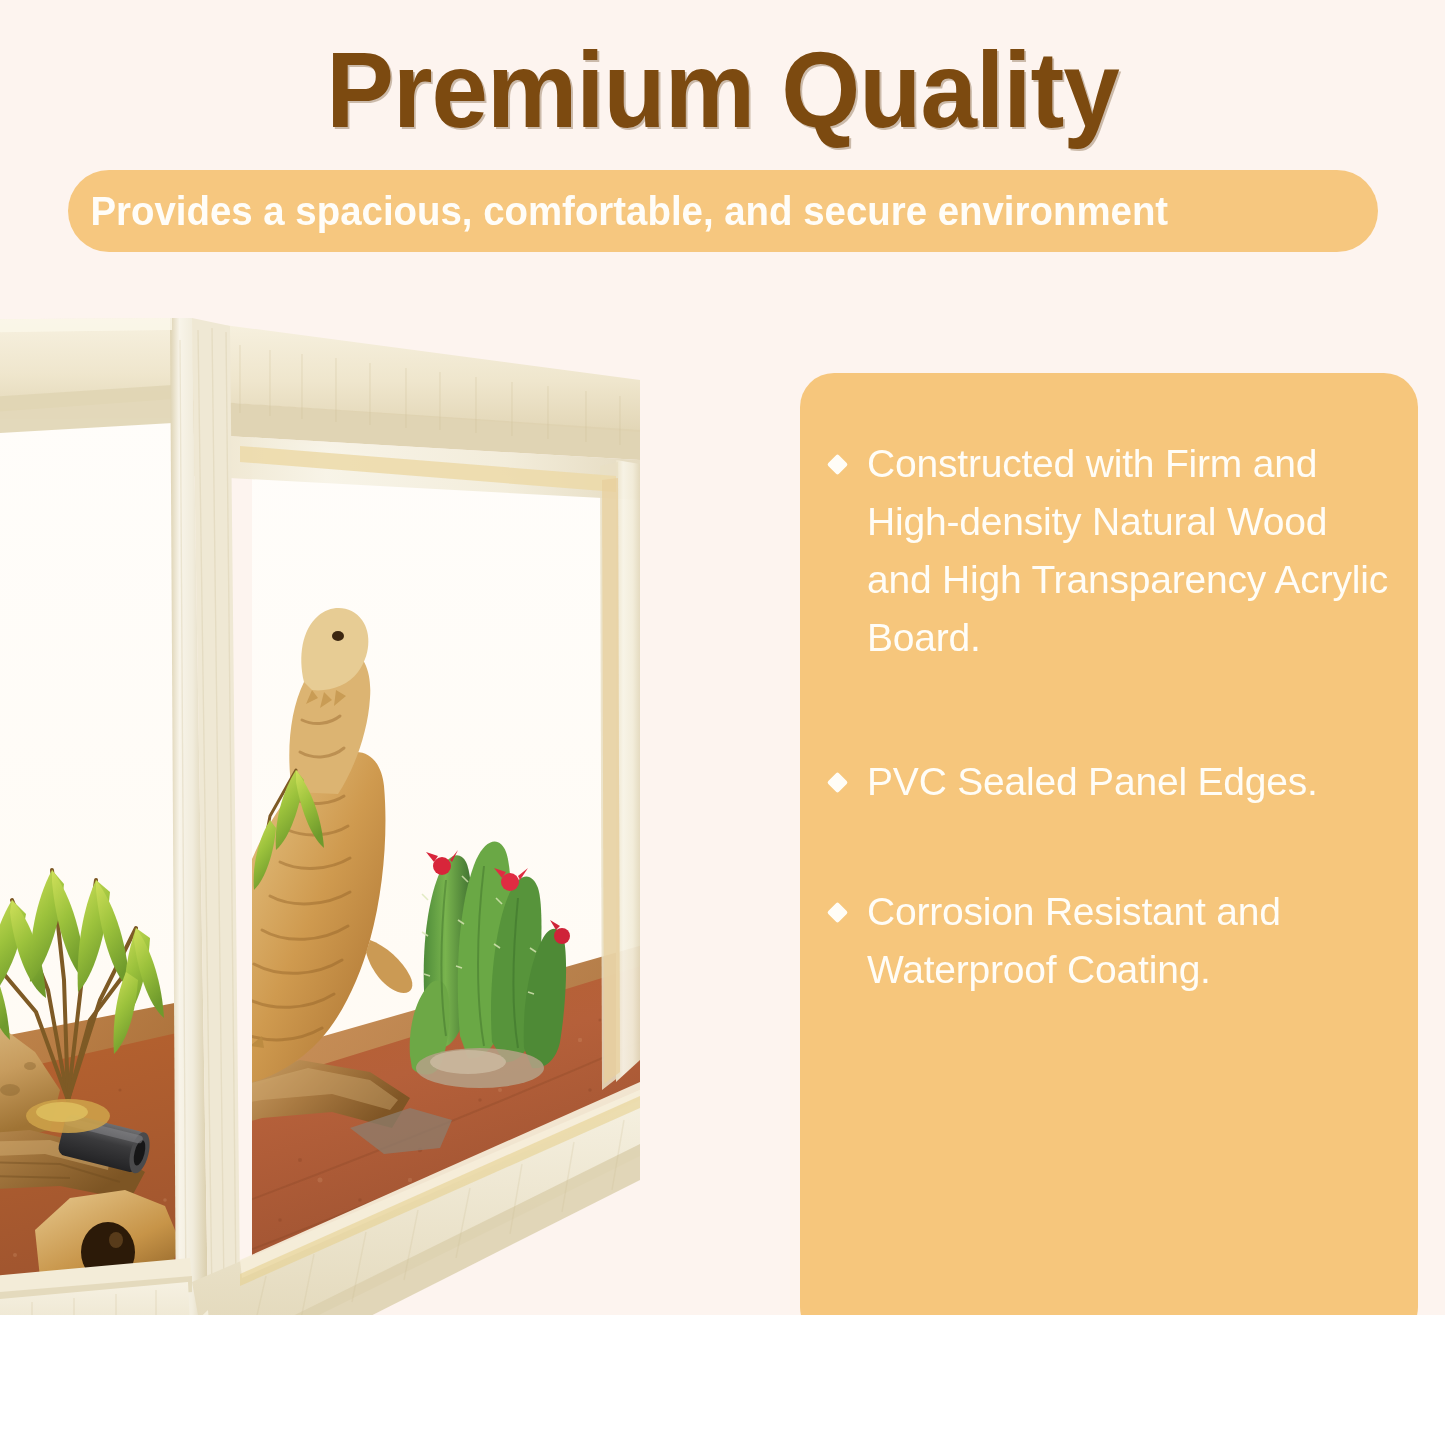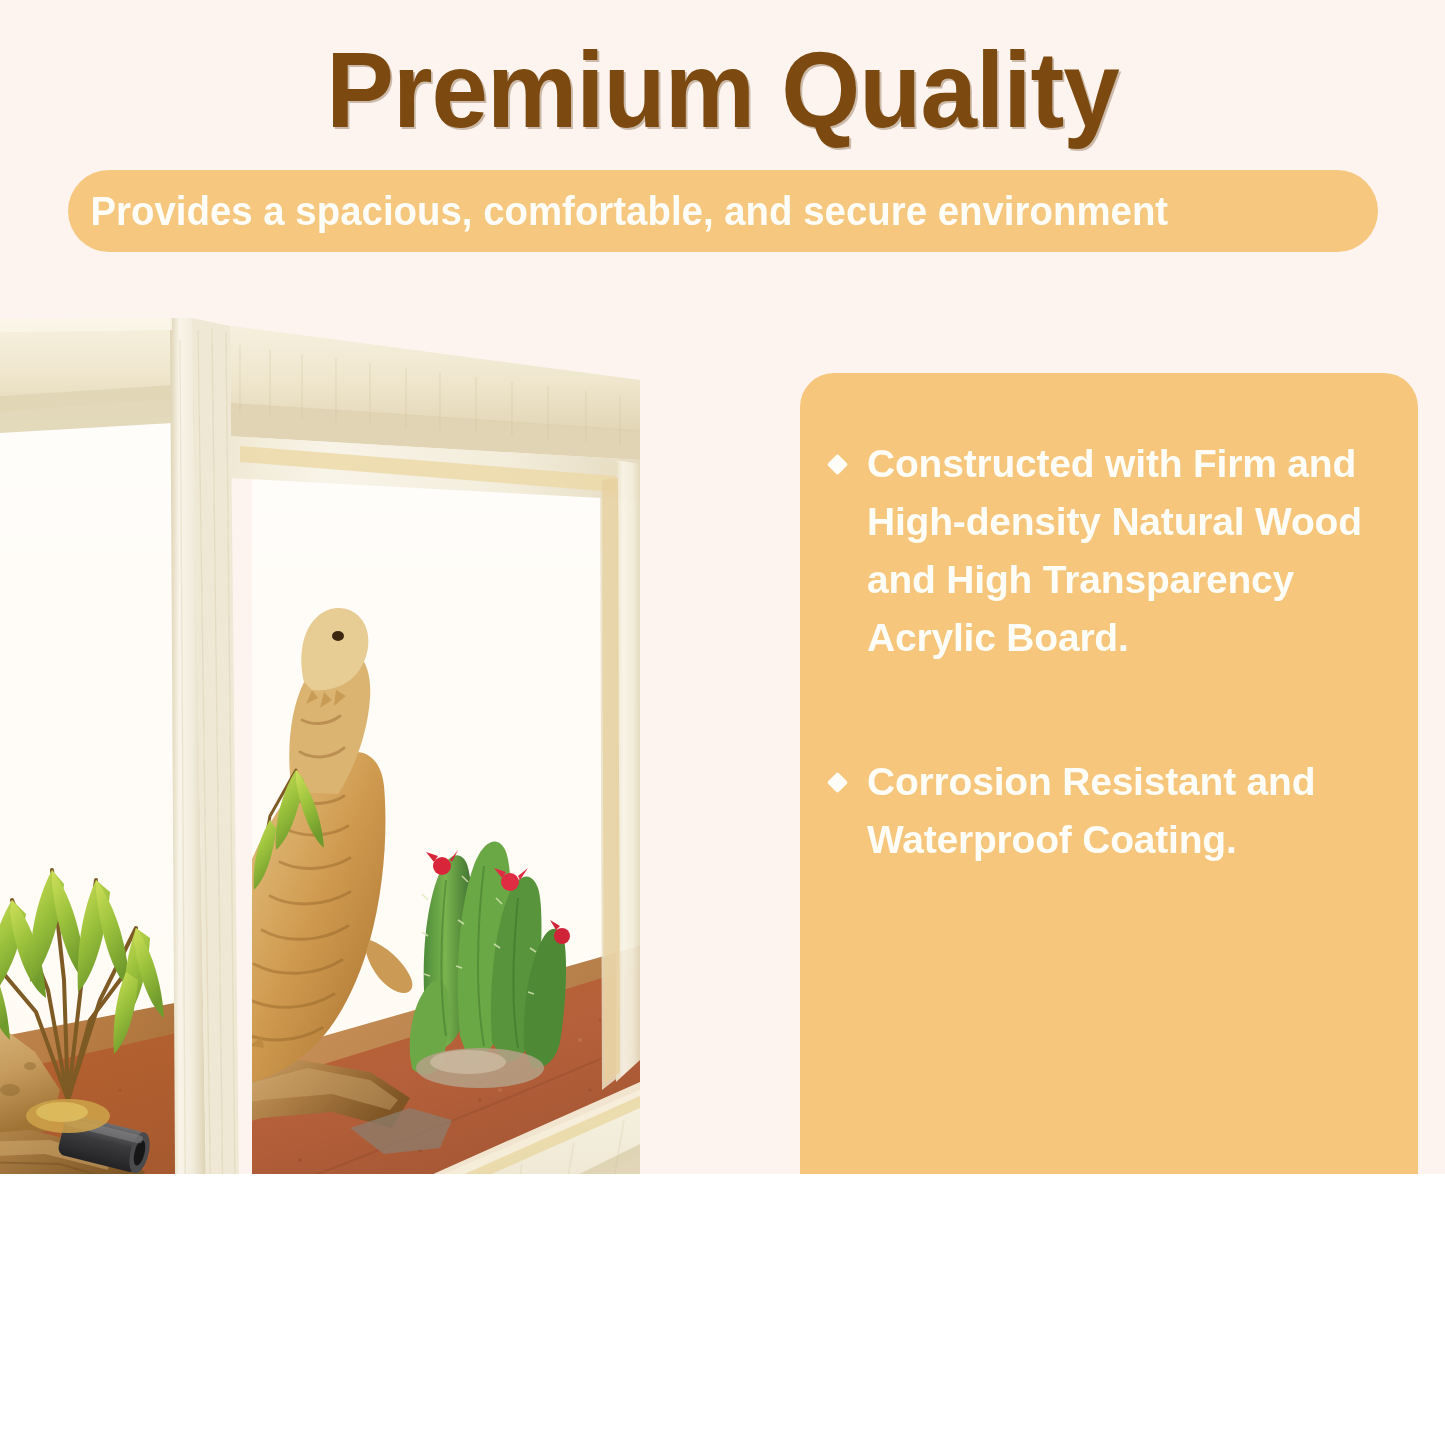--- a/index.html
+++ b/index.html
@@ -3,21 +3,21 @@
 <meta charset="utf-8">
 <style>
   html, body {
     margin: 0;
     padding: 0;
     background: #ffffff;
   }
   #root {
     position: relative;
     width: 1445px;
-    height: 1174px;
+    height: 1315px;
     background: #fdf4ef;
     overflow: hidden;
     font-family: "Liberation Sans", sans-serif;
   }
 
   
   #title {
     position: absolute;
     left: 0;
     top: 34px;
@@ -82,21 +82,21 @@
     height: 15px;
     background: #fffdf7;
     transform: rotate(45deg);
     margin-top: 22px;
     margin-right: 22px;
     margin-left: 4px;
     border-radius: 2px;
   }
   .feature-text {
     font-family: "Liberation Sans", sans-serif;
-    font-weight: bold;
+    font-weight: normal;
     font-size: 39px;
     line-height: 58px;
     color: #fffdf7;
     letter-spacing: -0.2px;
     max-width: 540px;
   }
   
   #feature-0 { margin-bottom: 86px; }
   #feature-1 { margin-bottom: 72px; }
   #feature-2 { margin-bottom: 74px; }
@@ -557,20 +557,24 @@
     </svg>
   </div>
 
   <div id="feature-panel">
 
     <div class="feature-item" id="feature-0">
       <span class="bullet-diamond"></span>
       <span class="feature-text">Constructed with Firm and High-density Natural Wood and High Transparency Acrylic Board.</span>
     </div>
 
+    <div class="feature-item" id="feature-1">
+      <span class="bullet-diamond"></span>
+      <span class="feature-text">PVC Sealed Panel Edges.</span>
+    </div>
 
     <div class="feature-item" id="feature-2">
       <span class="bullet-diamond"></span>
       <span class="feature-text">Corrosion Resistant and Waterproof Coating.</span>
     </div>
 
 
   </div>
 
 </div>

